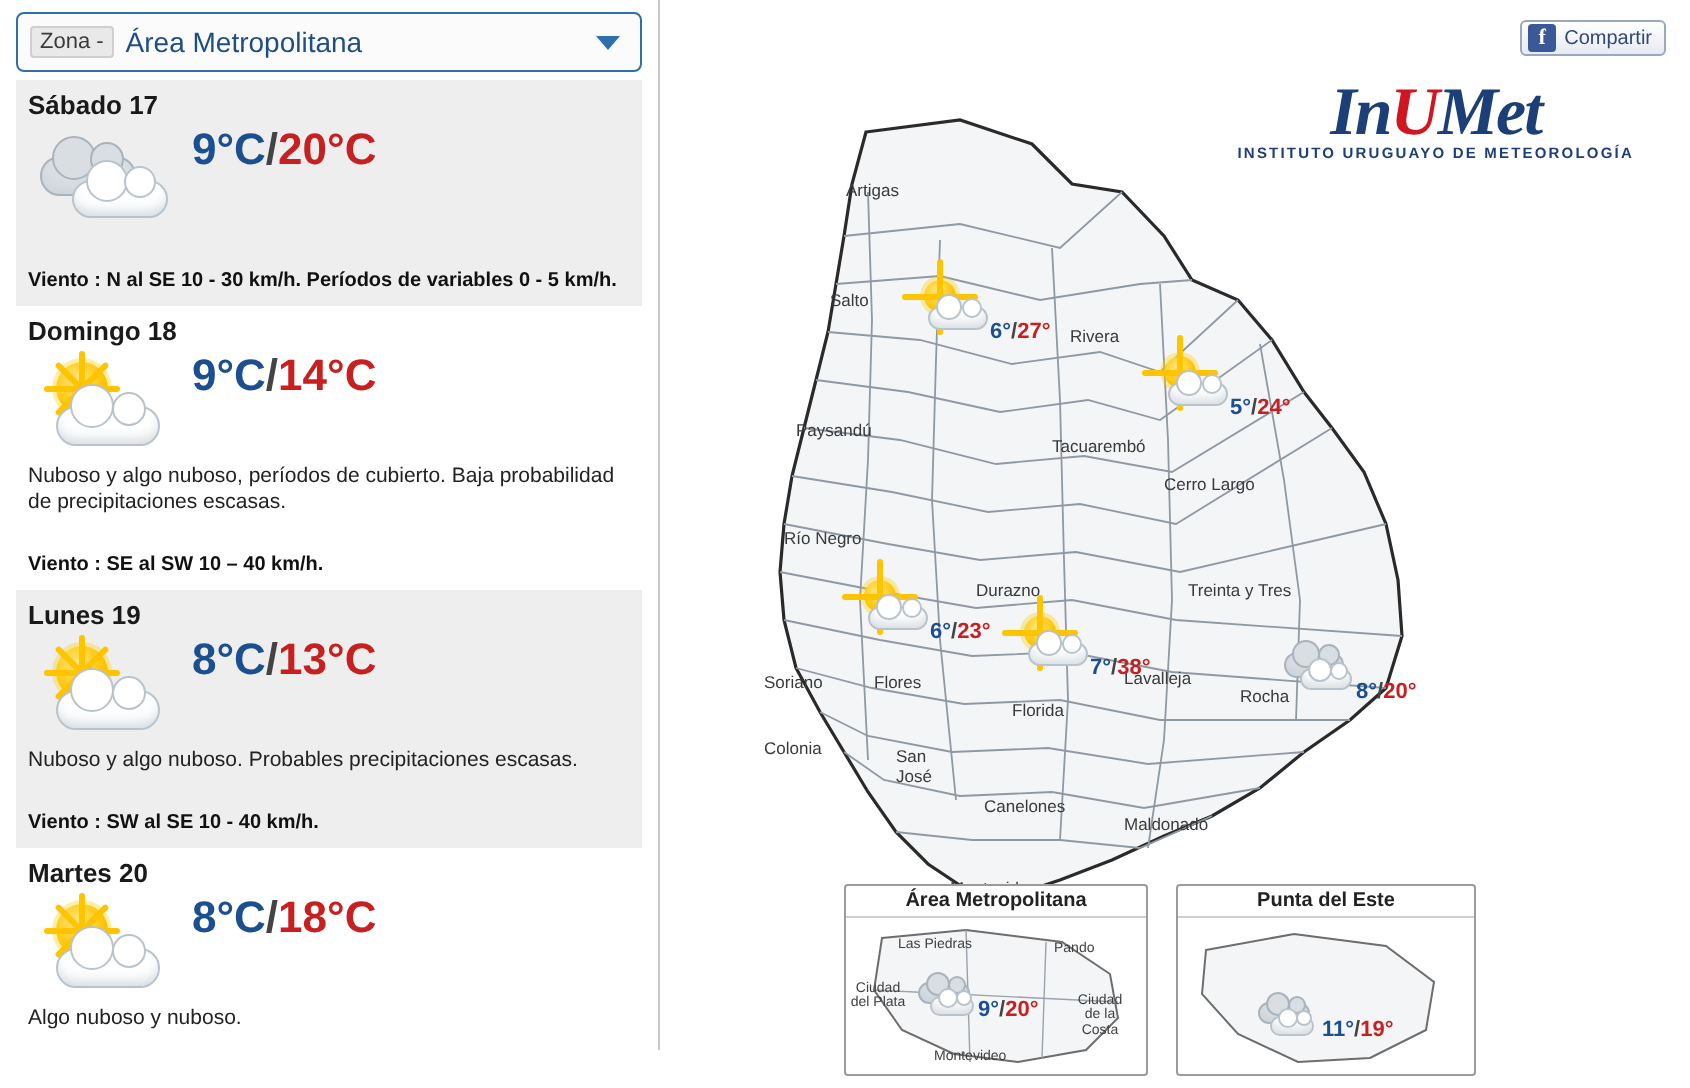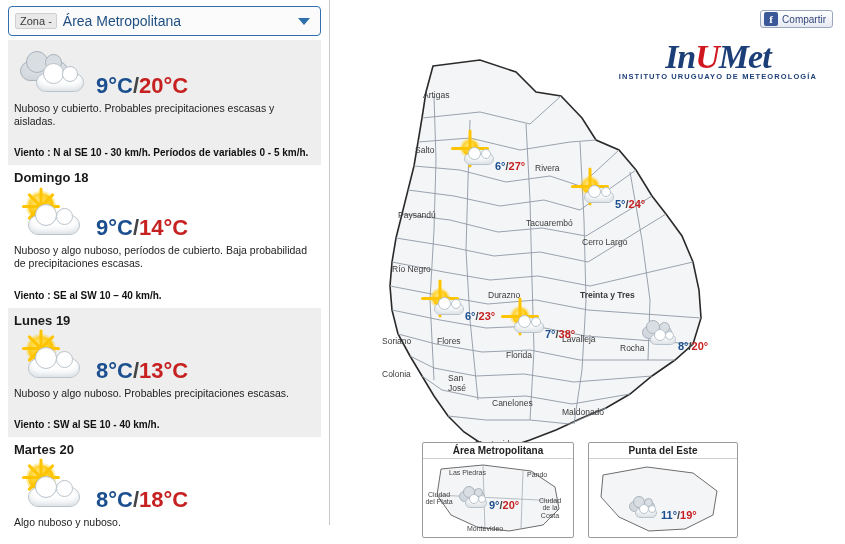--- a/index.html
+++ b/index.html
@@ -66,21 +66,21 @@
   }
   .day-block.shaded { background: #eeeeee; }
   .day-title {
     font-size: 13px;
     font-weight: bold;
     color: #1a1a1a;
     margin-bottom: 2px;
   }
   .day-main {
     display: flex;
-    align-items: flex-end;
+    align-items: flex-start;
     height: 54px;
   }
   .icon-wrap {
     width: 82px;
     height: 54px;
     position: relative;
     flex: none;
   }
   .temps {
     font-size: 22px;
@@ -257,36 +257,36 @@
 
   <div class="left-panel">
 
     <div class="zone-select">
       <span class="zone-label">Zona -</span>
       <span class="zone-value">Área Metropolitana</span>
       <span class="chev"></span>
     </div>
 
     <div class="day-block shaded">
+      <div class="day-title">Sábado 17</div>
       <div class="day-main">
         <div class="icon-wrap">
           <div class="cloud gray" style="left:6px; top:16px; width:48px; height:20px;">
             <div class="puff" style="width:22px;height:22px;left:5px;top:-11px;"></div>
             <div class="puff" style="width:17px;height:17px;left:24px;top:-8px;"></div>
           </div>
           <div class="cloud" style="left:22px; top:28px; width:48px; height:19px;">
             <div class="puff" style="width:21px;height:21px;left:6px;top:-11px;"></div>
             <div class="puff" style="width:16px;height:16px;left:25px;top:-8px;"></div>
           </div>
         </div>
         <div class="temps">
           <span class="t-min">9°C</span><span class="t-sep">/</span><span class="t-max">20°C</span>
         </div>
       </div>
-      <div class="desc">Nuboso y cubierto. Probables precipitaciones escasas y aisladas.</div>
       <div class="wind">Viento : N al SE 10 - 30 km/h. Períodos de variables 0 - 5 km/h.</div>
     </div>
 
     <div class="day-block">
       <div class="day-title">Domingo 18</div>
       <div class="day-main">
         <div class="icon-wrap">
           <div class="sun" style="left:14px; top:6px;">
               <div class="sunray" style="transform:rotate(45deg)"></div>
               <div class="sunray" style="transform:rotate(-45deg)"></div>
@@ -397,21 +397,21 @@
       <div class="dept-label" style="left:493px;"></div>
 
       <div class="dept-label" style="left:93px;  top:90px;">Artigas</div>
       <div class="dept-label" style="left:85px;  top:145px;">Salto</div>
       <div class="dept-label" style="left:205px; top:163px;">Rivera</div>
       <div class="dept-label" style="left:68px;  top:210px;">Paysandú</div>
       <div class="dept-label" style="left:152px; top:218px;margin-left:44px;">Tacuarembó</div>
       <div class="dept-label" style="left:252px; top:237px;">Cerro Largo</div>
       <div class="dept-label" style="left:62px;  top:264px;">Río Negro</div>
       <div class="dept-label" style="left:158px; top:290px;">Durazno</div>
-      <div class="dept-label" style="left:250px; top:290px;font-weight:bold;">Treinta y Tres</div>
+      <div class="dept-label" style="left:264px; top:290px;">Treinta y Tres</div>
       <div class="dept-label" style="left:52px;  top:336px;">Soriano</div>
       <div class="dept-label" style="left:107px; top:336px;">Flores</div>
       <div class="dept-label" style="left:176px; top:350px;">Florida</div>
       <div class="dept-label" style="left:232px; top:334px;">Lavalleja</div>
       <div class="dept-label" style="left:290px; top:343px;">Rocha</div>
       <div class="dept-label" style="left:52px;  top:369px;">Colonia</div>
       <div class="dept-label" style="left:118px; top:373px; white-space:pre;">San
 José</div>
       <div class="dept-label" style="left:162px; top:398px;">Canelones</div>
       <div class="dept-label" style="left:232px; top:407px;">Maldonado</div>

